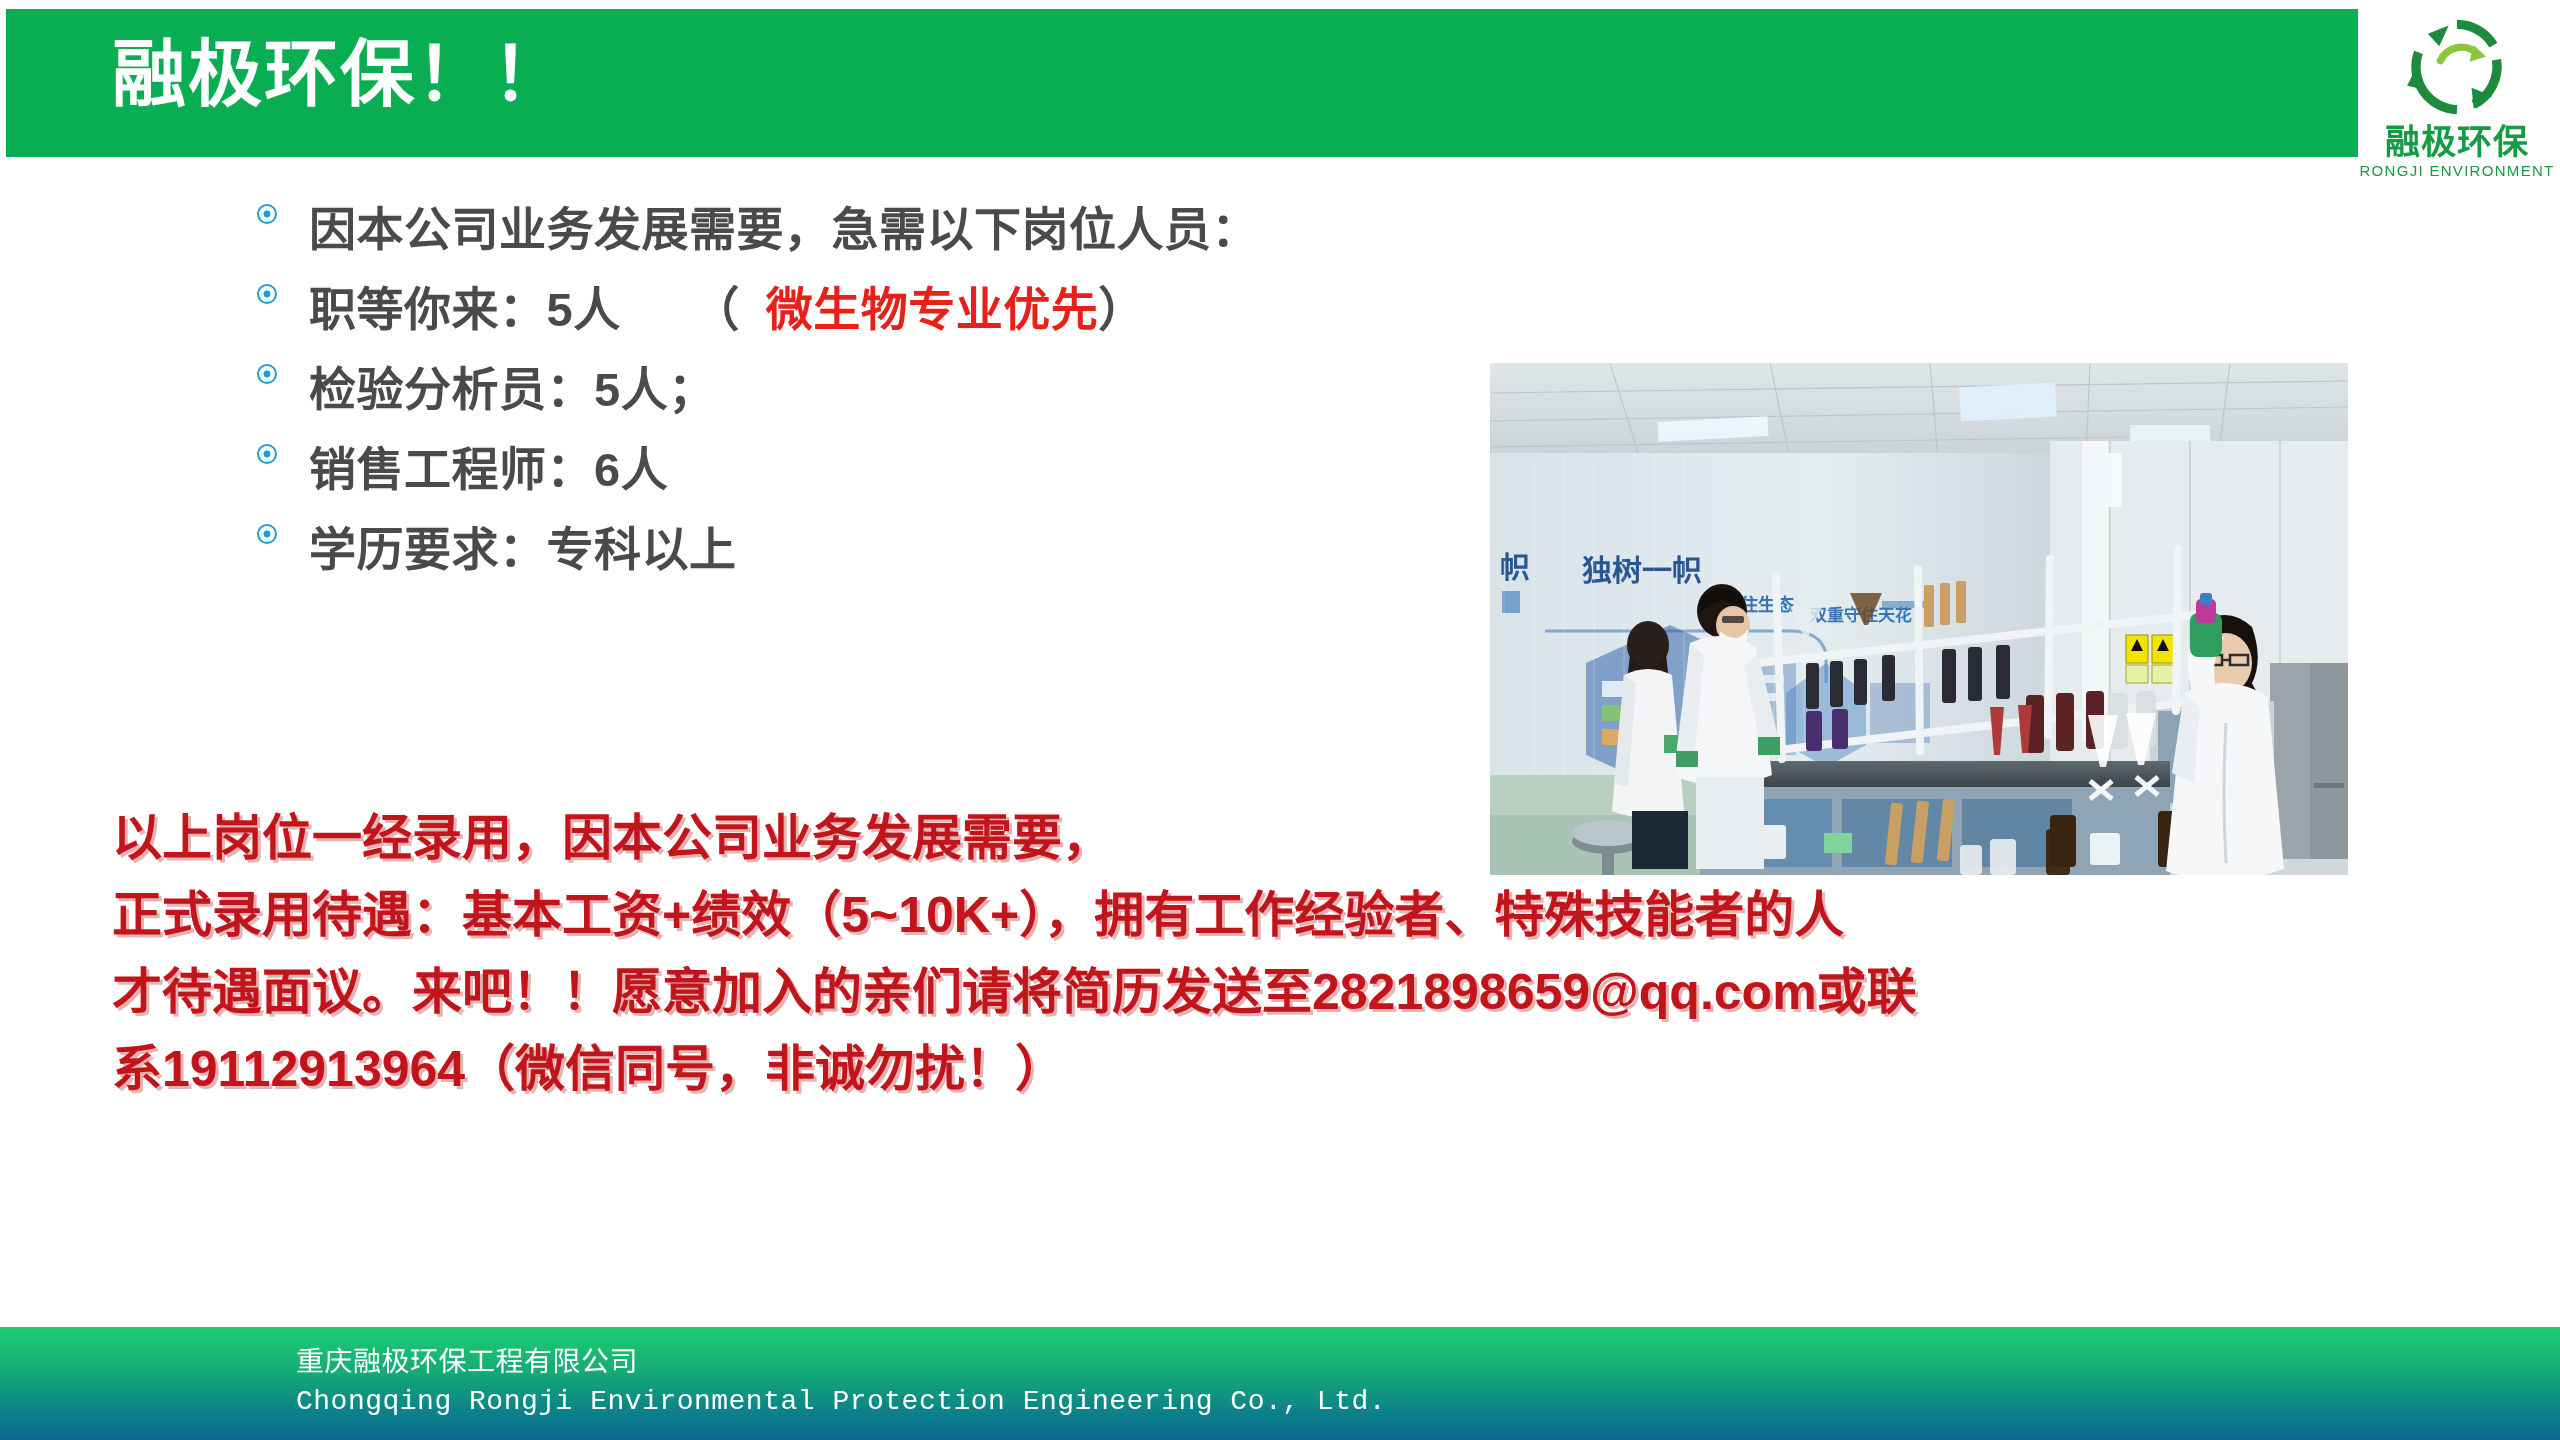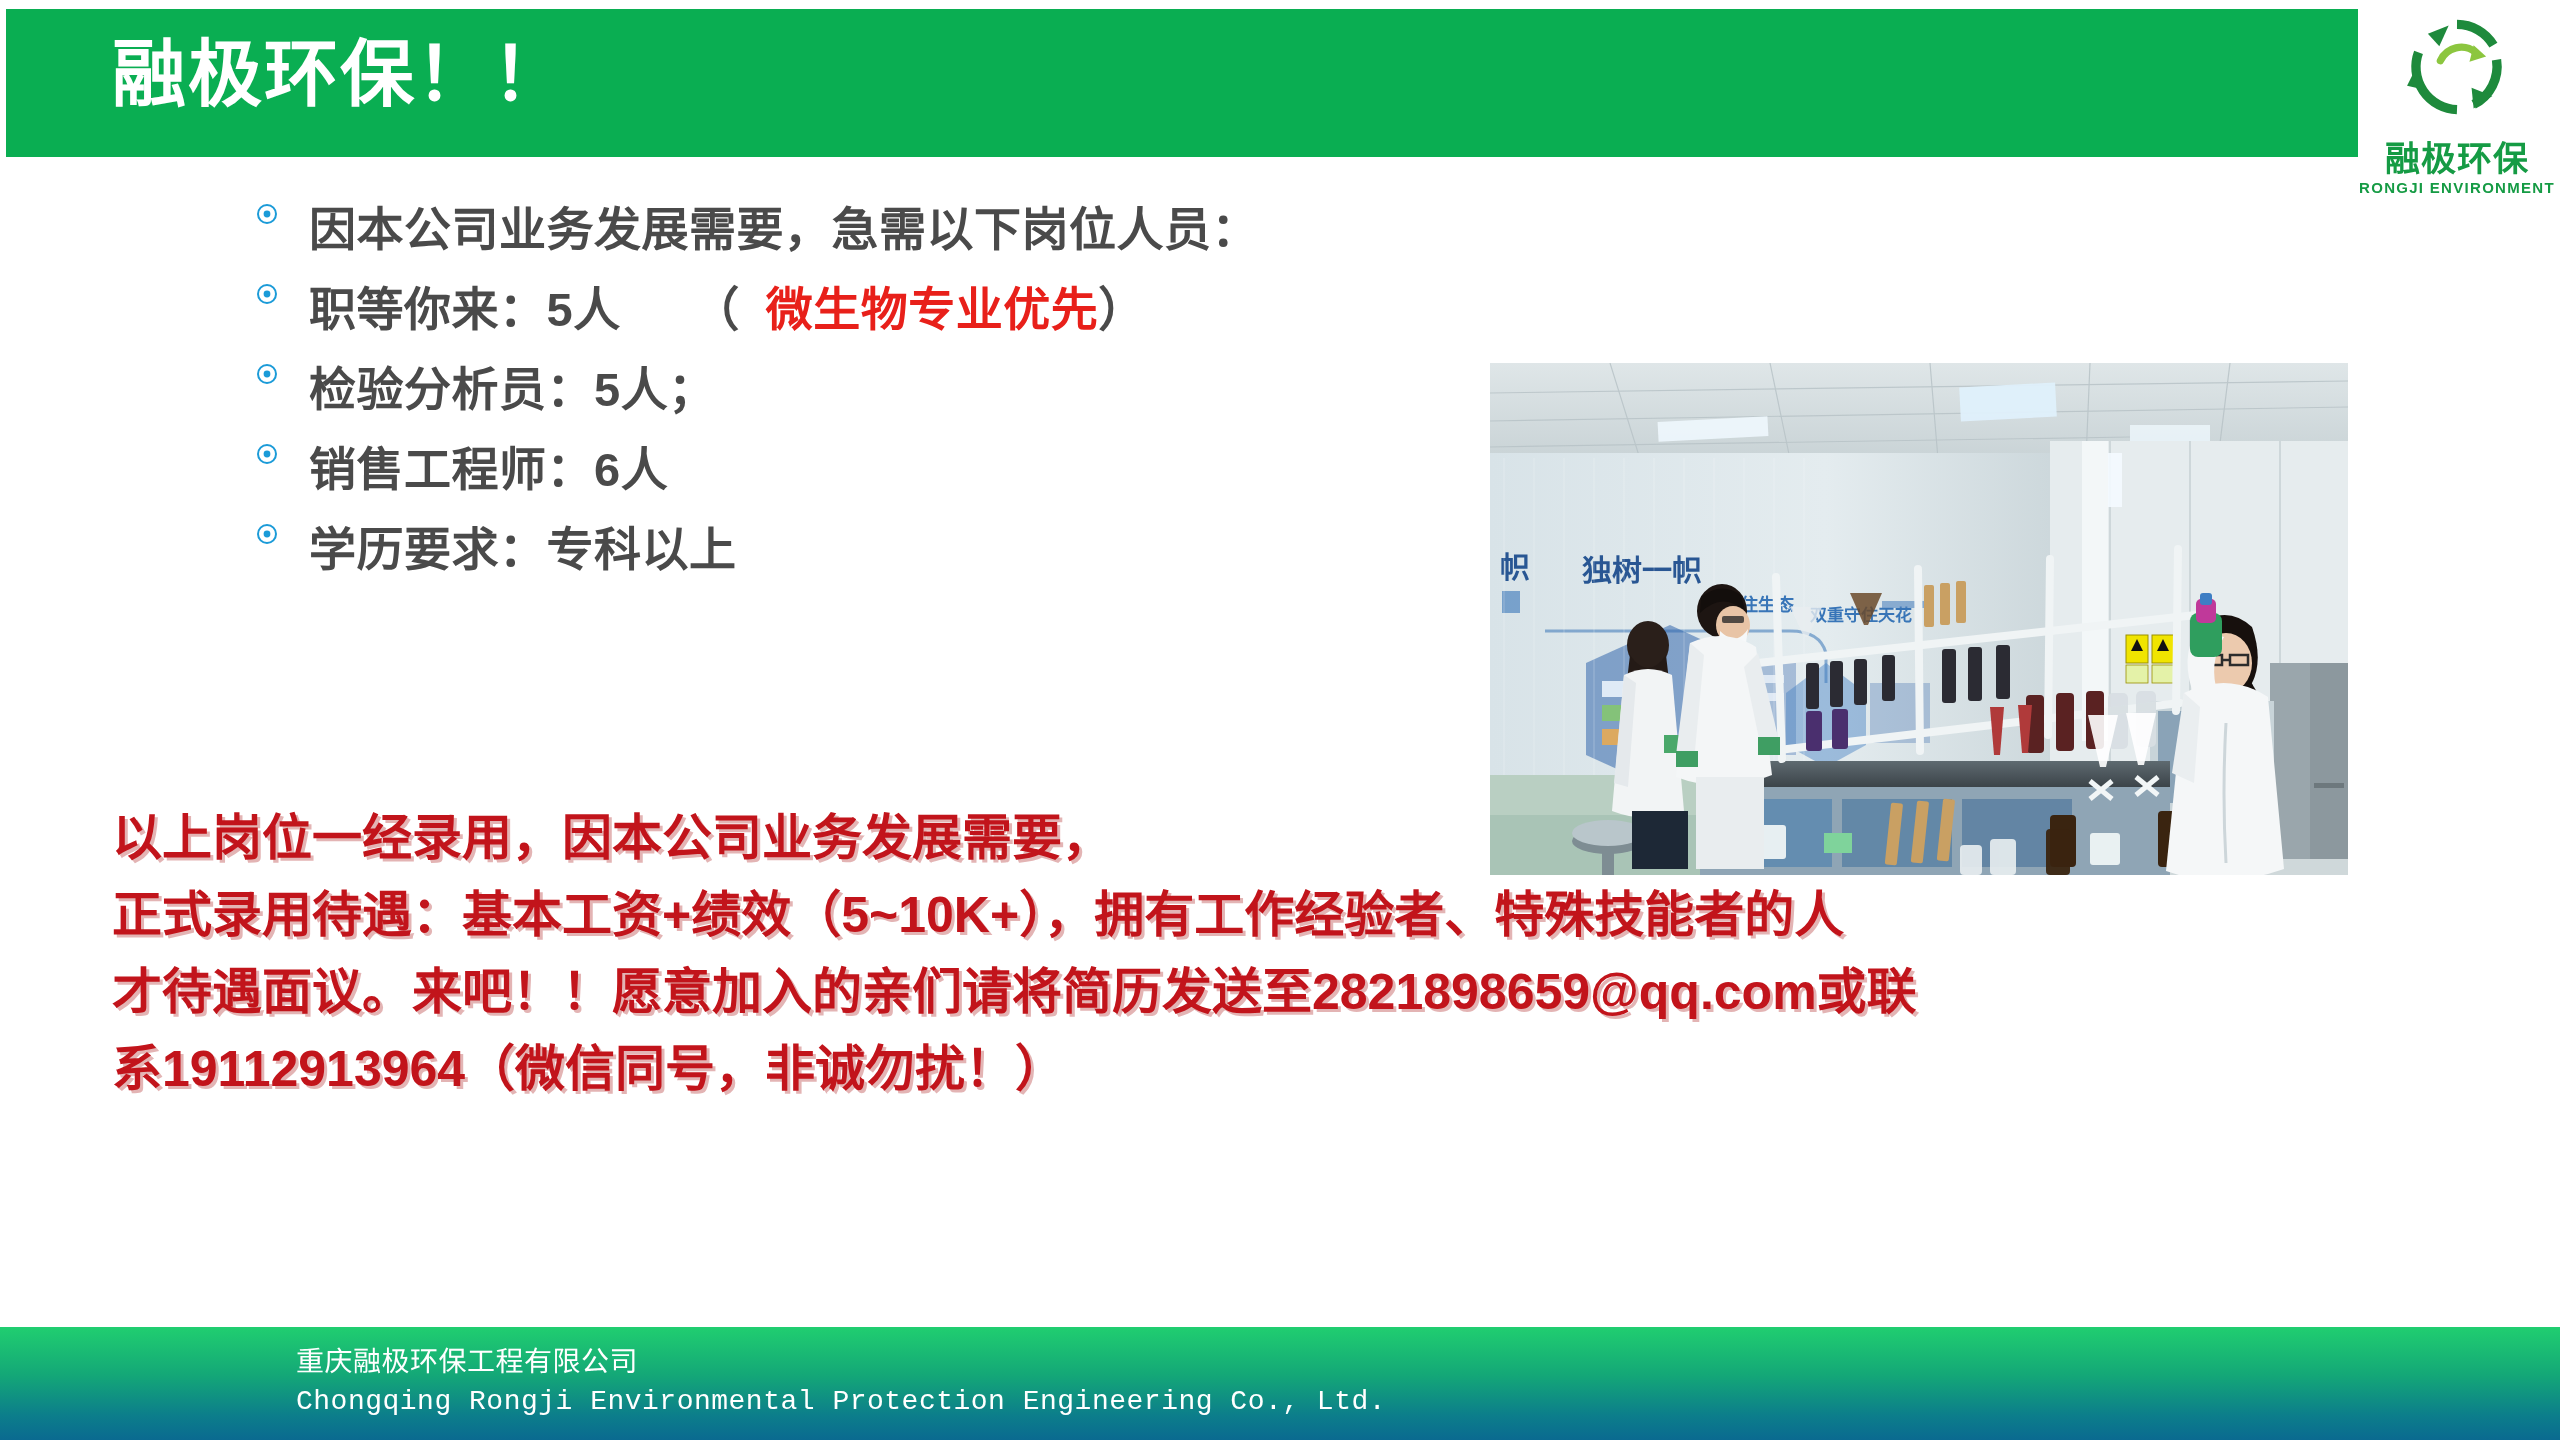--- a/index.html
+++ b/index.html
@@ -65,26 +65,26 @@
     width: 104px;
     height: 104px;
     display: block;
   }
   #logo-cn {
     font-size: 35px;
     font-weight: 700;
     color: #159B44;
     letter-spacing: 1px;
     line-height: 40px;
-    margin-top: 20px;
+    margin-top: 3px;
     white-space: nowrap;
   }
   #logo-en {
     font-size: 15px;
-    font-weight: 700;
+    font-weight: 400;
     color: #159B44;
     letter-spacing: 1.3px;
     line-height: 18px;
     white-space: nowrap;
   }
 
   
   #bullets {
     position: absolute;
     left: 255px;

